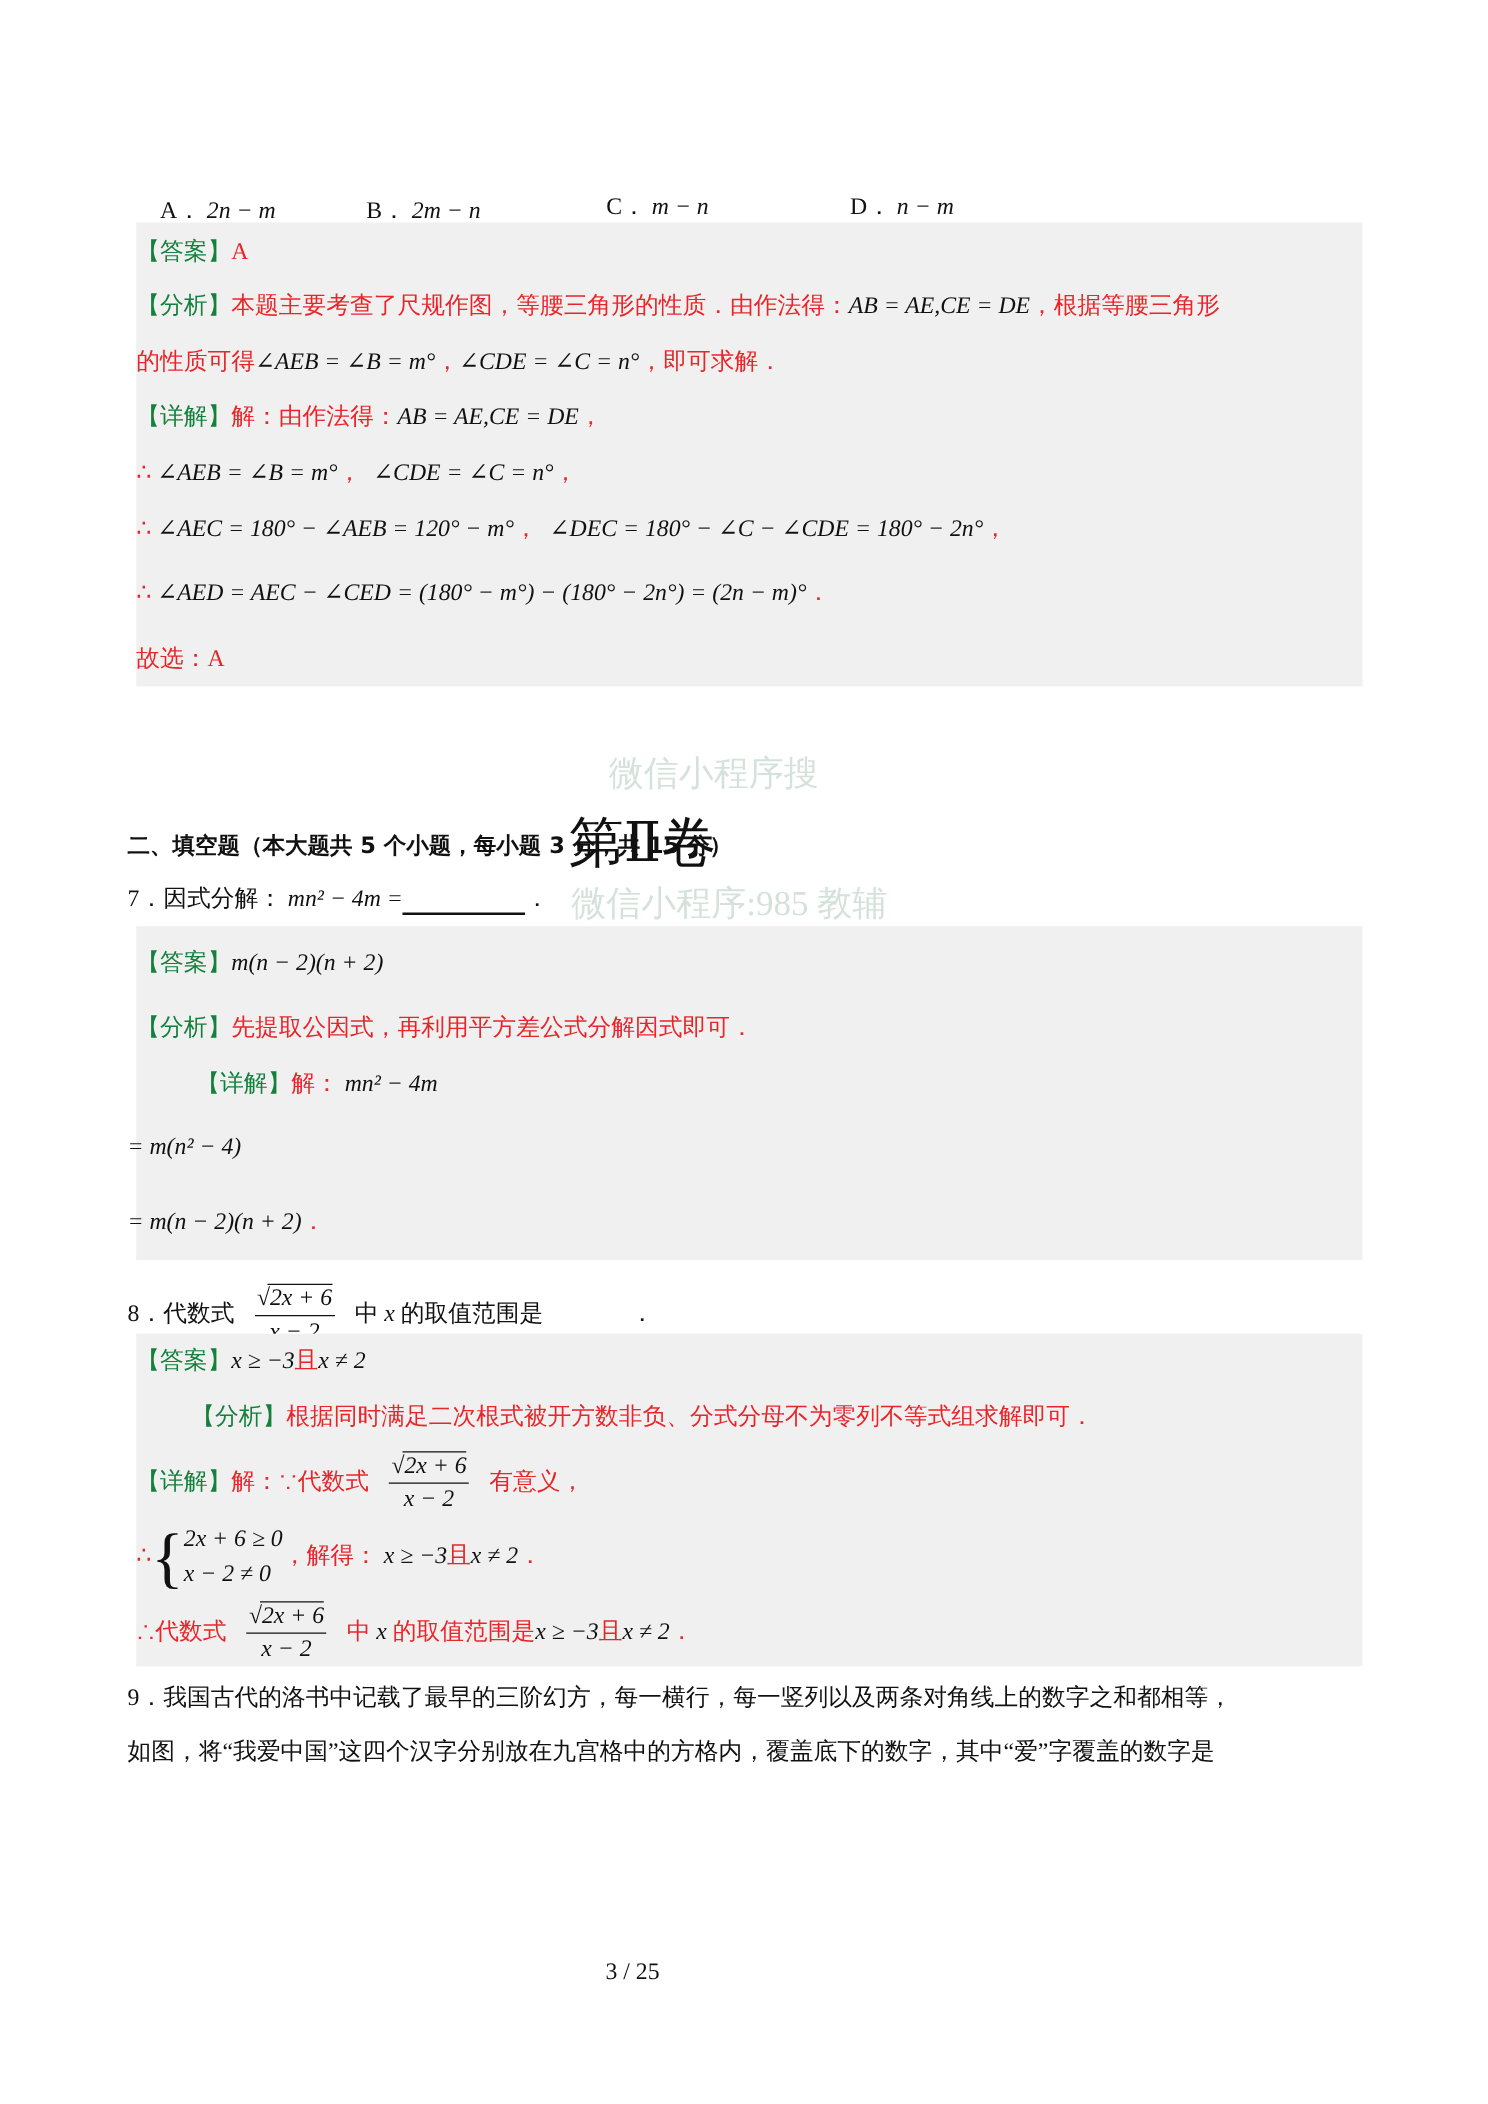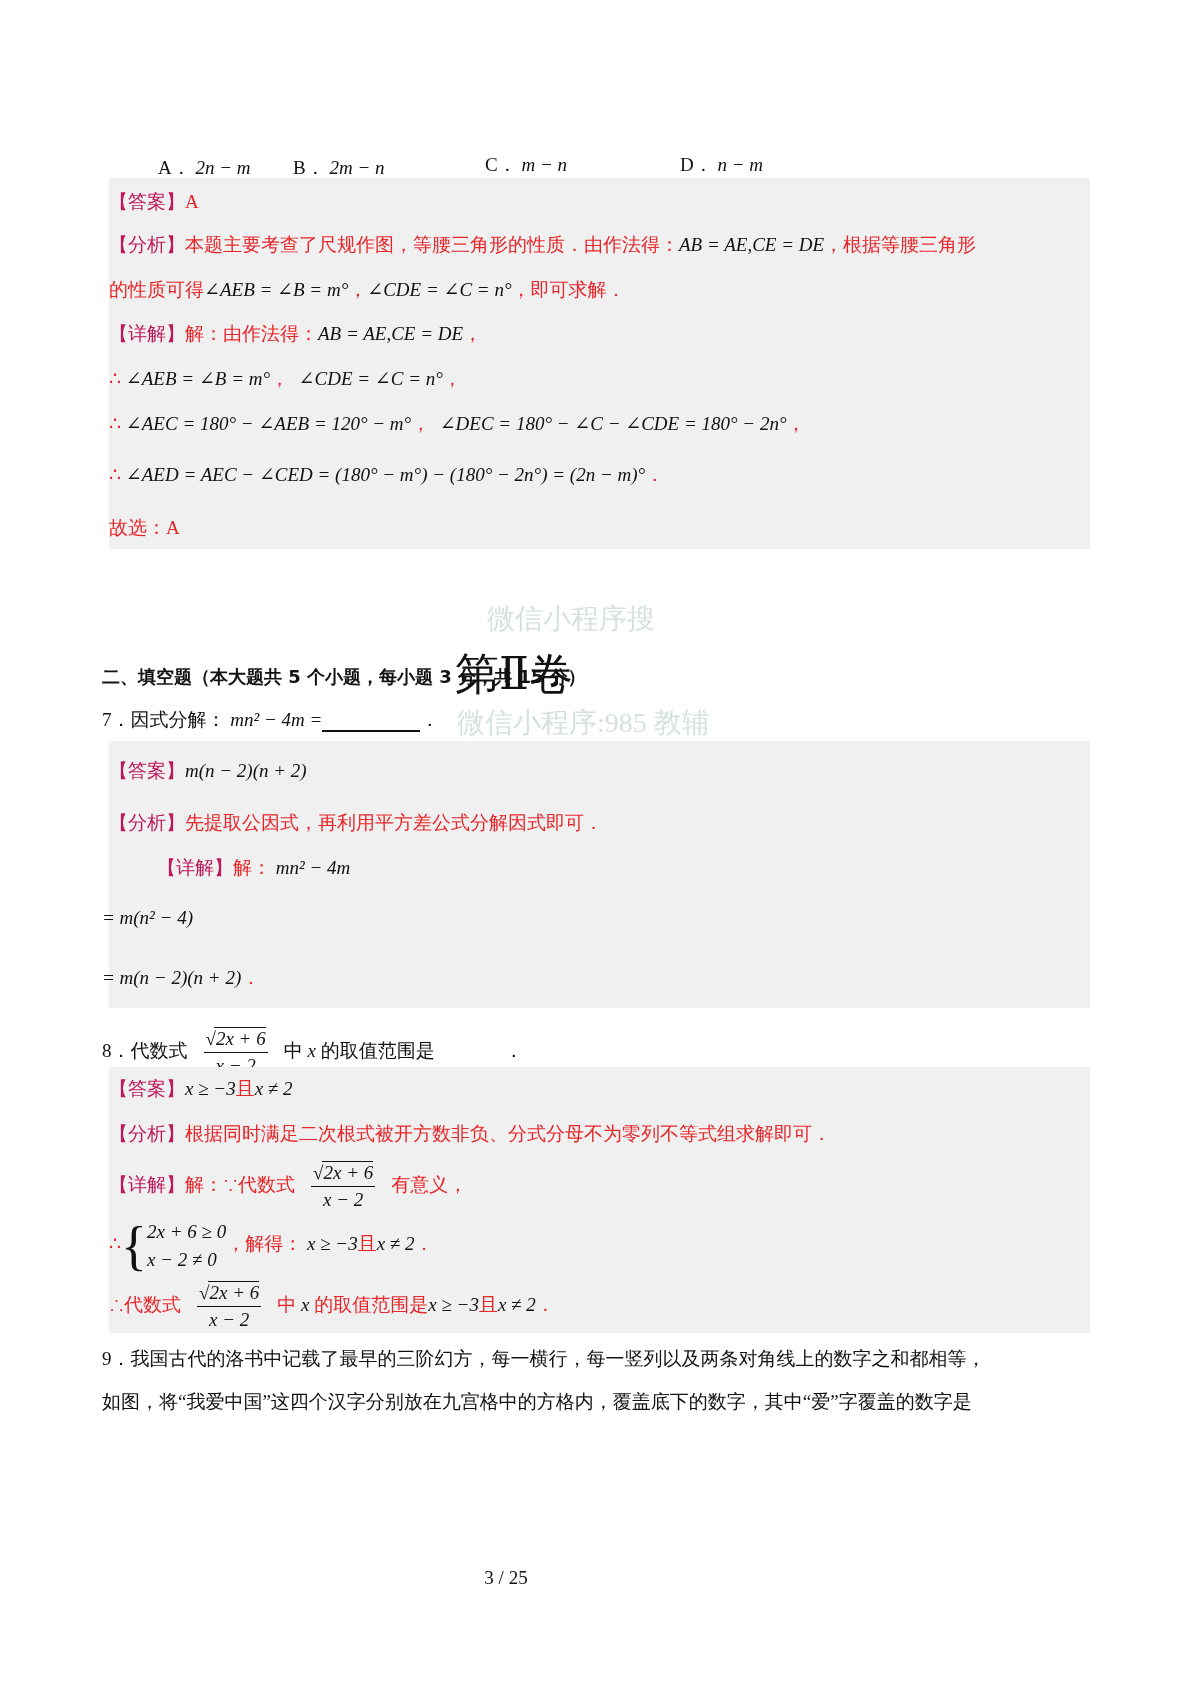--- a/index.html
+++ b/index.html
@@ -2,38 +2,38 @@
 <html><head>
 <meta charset="utf-8">
 <style>
   html, body { margin: 0; padding: 0; background: #ffffff; }
   body { width: 1190px; height: 1683px; position: relative; overflow: hidden;
          font-family: "Liberation Serif", "DejaVu Serif", serif; color: #111; }
   .red { color: #e8262a; }
   .math { font-family: "Liberation Serif", "DejaVu Serif", serif; font-style: italic; color: #111; }
   .ansbox { position: absolute; left: 109px; width: 981px; background: #f0f0f0; }
   .line { position: absolute; left: 109px; font-size: 19px; white-space: nowrap; line-height: 24px; }
-  .br { color: #be185d; }
+  .br { color: #15803d; }
   .opt { position: absolute; top: 155px; font-size: 19px; white-space: nowrap; }
   .frac { display: inline-flex; flex-direction: column; align-items: center; vertical-align: middle; margin: 0 16px; }
   .frac .num { border-bottom: 1.5px solid #111; padding: 0 2px; line-height: 26px; }
   .frac .den { line-height: 26px; }
   .sqrt { border-top: 1.5px solid #111; padding-left: 2px; }
   .sqrt-sign { font-style: normal; margin-right: -2px; }
   .blank { display: inline-block; border-bottom: 2px solid #111; vertical-align: bottom; height: 20px; }
   .title { position: absolute; left: 0; width: 1028px; text-align: center; top: 645px; font-size: 44px; }
   .watermark { position: absolute; color: #c7d9cf; font-size: 28px; white-space: nowrap; opacity: .75; }
   .brace { font-size: 54px; font-style: normal; line-height: 54px; vertical-align: middle; color: #111; }
   .sys { display: inline-flex; flex-direction: column; vertical-align: middle; line-height: 28px; }
   .footer { position: absolute; top: 1567px; left: 0; width: 1012px; text-align: center; font-size: 19px; }
 </style>
 </head>
 <body>
 
-<div class="opt" style="left:128px;margin-left:30px;">
+<div class="opt" style="left:128px;">
   <span>A．</span>
   <span class="math">2n − m</span>
 </div>
 <div class="opt" style="left:293px;">
   <span>B．</span>
   <span class="math">2m − n</span>
 </div>
 <div class="opt" style="left:485px;top:152px;">
   <span>C．</span>
   <span class="math">m − n</span>
@@ -100,21 +100,21 @@
   <span>8．</span><span>代数式</span><span class="frac math">
       <span class="num"><span class="sqrt-sign">√</span><span class="sqrt">2x + 6</span></span>
       <span class="den">x − 2</span>
     </span><span>中</span> <span class="math">x</span> <span>的取值范围是</span><span class="blank" style="width:60px;"></span>&nbsp;&nbsp;<span>．</span>
 </div>
 
 <div class="ansbox" style="top:1067px;height:266px;"></div>
 <div class="line red" style="top:1077px;">
   <span class="br">【答案】</span><span class="math">x ≥ −3</span><span>且</span><span class="math">x ≠ 2</span>
 </div>
-<div class="line red" style="top:1122px;">
+<div class="line red" style="top:1122px;padding-left:44px;">
   <span class="br">【分析】</span><span>根据同时满足二次根式被开方数非负、分式分母不为零列不等式组求解即可．</span>
 </div>
 <div class="line red" style="top:1160px;">
   <span class="br">【详解】</span><span>解：∵代数式</span><span class="frac math">
       <span class="num"><span class="sqrt-sign">√</span><span class="sqrt">2x + 6</span></span>
       <span class="den">x − 2</span>
     </span><span>有意义，</span>
 </div>
 <div class="line" style="top:1218px;">
   <span class="red">∴</span><span class="brace">{</span><span class="sys math">

